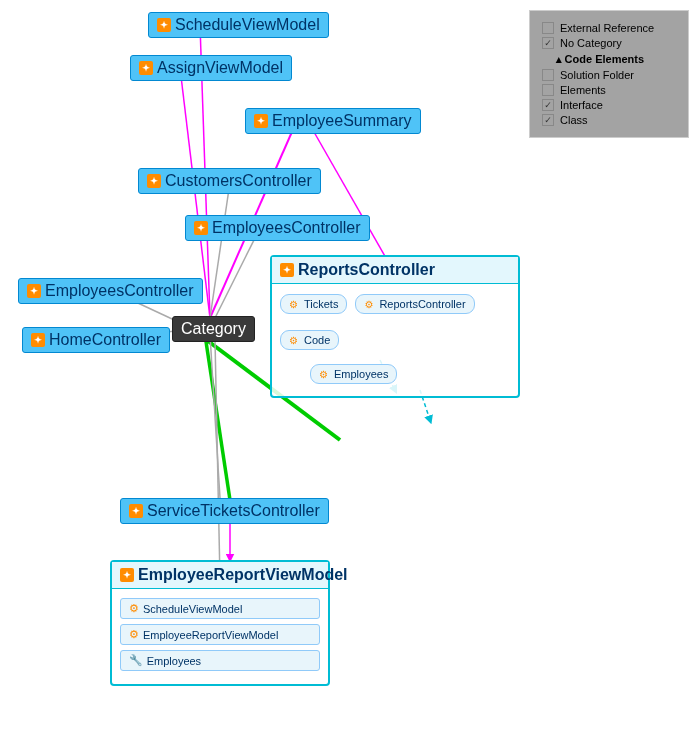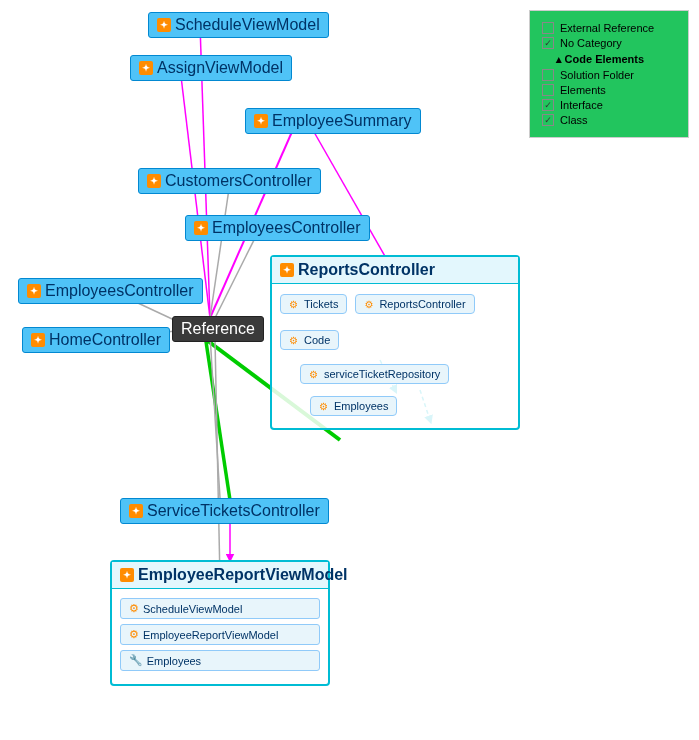--- a/index.html
+++ b/index.html
@@ -75,21 +75,21 @@
       gap: 4px;
     }
     .container-header .node-label {
       font-weight: 600;
       color: #003366;
     }
     .inner-node {
       position: relative;
       background: #e8f5fb;
       border: 1px solid #90caf9;
-      border-radius: 4px;
+      border-radius: 9px;
       padding: 3px 8px;
       margin: 4px 0;
       display: inline-flex;
       align-items: center;
       gap: 4px;
       cursor: pointer;
     }
     .inner-node-label {
       font-size: 11px;
       color: #003366;
@@ -98,21 +98,21 @@
       content: '⚙';
       font-size: 10px;
       color: #ff8c00;
       margin-right: 2px;
     }
     
     .legend {
       position: absolute;
       top: 10px;
       right: 10px;
-      background: #22c55e;
+      background: #a3a3a3;
       border: 1px solid #ccc;
       padding: 8px 12px;
       font-size: 11px;
       z-index: 20;
       min-width: 160px;
     }
     .legend-item {
       display: flex;
       align-items: center;
       gap: 6px;
@@ -244,21 +244,21 @@
     <span class="node-icon">✦</span>
     <span class="node-label">EmployeesController</span>
   </div>
 
   <div class="node" style="left:18px; top:278px;">
     <span class="node-icon">✦</span>
     <span class="node-label">EmployeesController</span>
   </div>
 
   <div class="node node-externals" style="left:172px; top:316px;">
-    <span class="node-label">Reference</span>
+    <span class="node-label">Category</span>
   </div>
 
   <div class="node" style="left:22px; top:327px;">
     <span class="node-icon">✦</span>
     <span class="node-label">HomeController</span>
   </div>
 
   <div class="node" style="left:120px; top:498px;">
     <span class="node-icon">✦</span>
     <span class="node-label">ServiceTicketsController</span>
@@ -274,23 +274,20 @@
         <span class="inner-node-label">Tickets</span>
       </div>
       <div class="inner-node inner-node-gear">
         <span class="inner-node-label">ReportsController</span>
       </div>
       <div class="inner-node inner-node-gear">
         <span class="inner-node-label">Code</span>
       </div>
     </div>
     <div style="padding: 4px 8px 8px 8px; display: flex; flex-direction: column; align-items: flex-start; gap: 4px;">
-      <div class="inner-node inner-node-gear" style="margin-left: 20px;">
-        <span class="inner-node-label">serviceTicketRepository</span>
-      </div>
       <div class="inner-node inner-node-gear" style="margin-left: 30px;">
         <span class="inner-node-label">Employees</span>
       </div>
     </div>
   </div>
 
   <div class="container-node employee-report-container">
     <div class="container-header">
       <span class="node-icon">✦</span>
       <span class="node-label">EmployeeReportViewModel</span>

